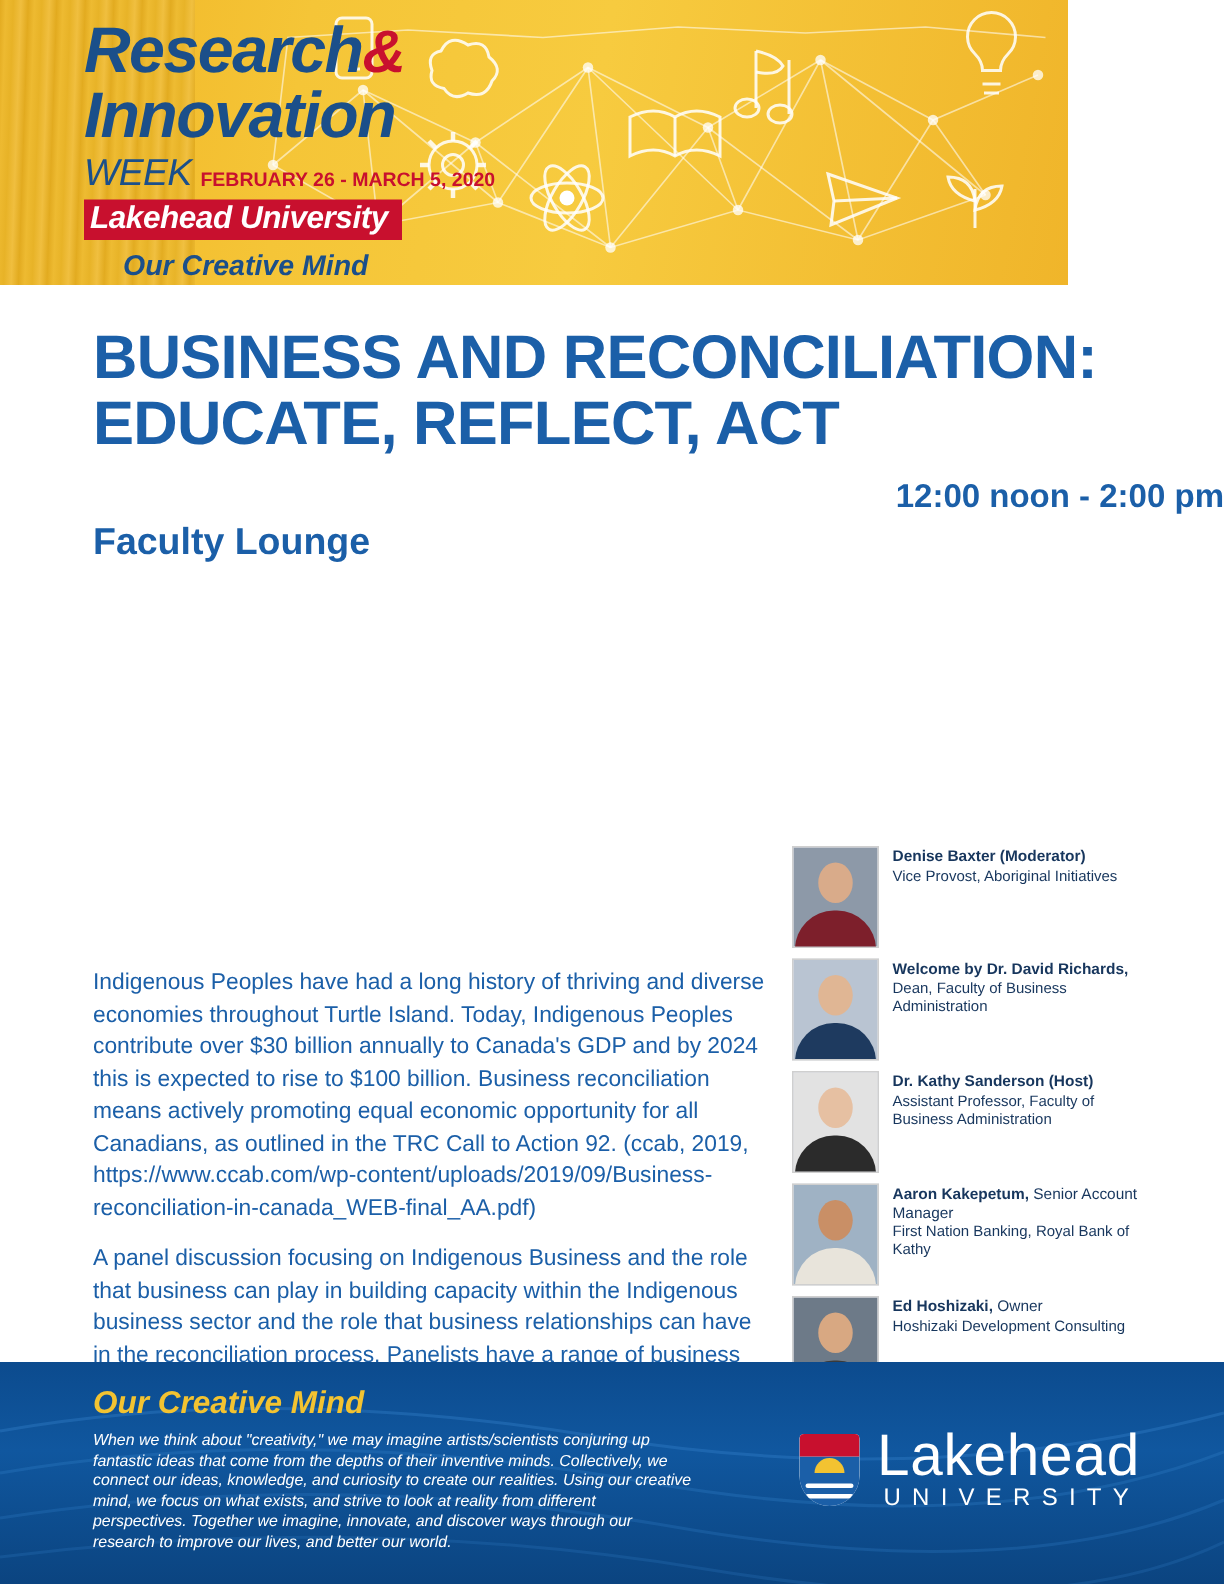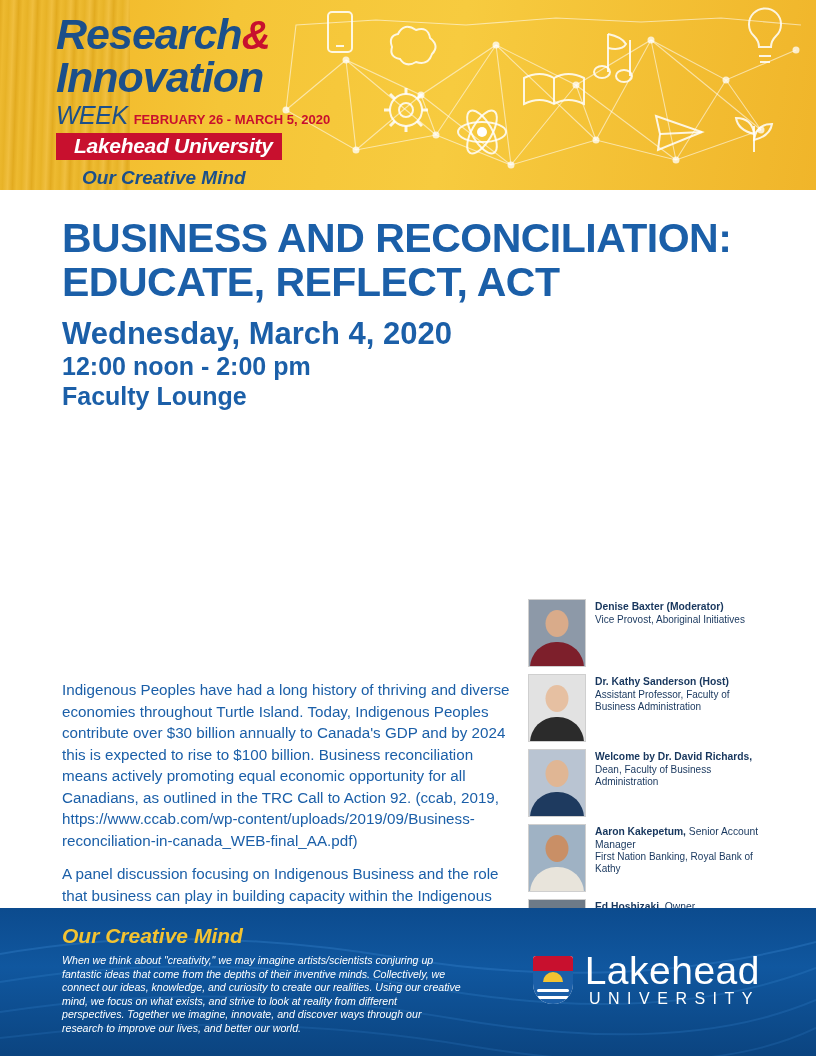--- a/index.html
+++ b/index.html
@@ -11,21 +11,21 @@
   }
   .poster {
     position: relative;
     width: 816px; height: 1056px;
     background: #ffffff;
   }
 
   
   .header {
     position: relative;
-    width: 816px; height: 190px;
+    width: 712px; height: 190px;
     background: linear-gradient(100deg, #f0b323 0%, #f5c537 28%, #f7cb3f 55%, #f0b52a 100%);
     overflow: hidden;
   }
   .header .wood {
     position: absolute; left: 0; top: 0; width: 130px; height: 190px;
     background: repeating-linear-gradient(92deg, #e0a91f 0px, #edbb33 4px, #e6b227 9px, #f0c043 14px, #dfa81d 19px);
     opacity: .85;
   }
   .header .netcanvas {
     position: absolute; right: 0; top: 0; width: 560px; height: 190px;
@@ -55,21 +55,21 @@
   }
   .brand-dates {
     font-weight: bold; font-size: 13px; color: #c8102e;
     letter-spacing: 0px; padding-bottom: 3px;
   }
   .brand-lu {
     margin-top: 3px;
     background: #c8102e; color: #ffffff;
     display: inline-block;
     font-weight: bold; font-style: italic; font-size: 21px;
-    padding: 1px 9px 2px 18px;
+    padding: 1px 9px 2px 4px;
     letter-spacing: -0.3px;
   }
   .brand-tag {
     margin-top: 7px; margin-left: 26px;
     font-style: italic; font-weight: bold; font-size: 19px;
     color: #1b4f8a;
   }
 
   
   .body-wrap {
@@ -85,21 +85,21 @@
     margin: 26px 0 0 62px;
     width: 700px;
   }
   .when {
     color: #1b5fa8;
     font-weight: bold;
     margin-left: 62px;
     margin-top: 12px;
   }
   .when .l1 { font-size: 31px; line-height: 35px; }
-  .when .l2 { font-size: 25px; line-height: 30px; }
+  .when .l2 { font-size: 22px; line-height: 30px; text-align: right; }
   .when .l3 { font-size: 25px; line-height: 30px; }
 
   .cols { position: relative; }
 
   .copy {
     position: absolute; left: 62px; top: 268px; width: 450px;
     color: #1b5fa8;
   }
   .copy p {
     font-size: 15.2px;
@@ -261,21 +261,20 @@
       <div class="brand-lu">Lakehead University</div>
       <div class="brand-tag">Our Creative Mind</div>
     </div>
   </div>
 
   <div class="body-wrap">
 
     <div class="title">BUSINESS AND RECONCILIATION: EDUCATE, REFLECT, ACT</div>
 
     <div class="when">
-      <div class="l1">Wednesday, March 4, 2020</div>
       <div class="l2">12:00 noon - 2:00 pm</div>
       <div class="l3">Faculty Lounge</div>
     </div>
 
     <div class="cols">
 
       <div class="copy">
         <p>Indigenous Peoples have had a long history of thriving and diverse economies throughout Turtle Island. Today, Indigenous Peoples contribute over $30 billion annually to Canada's GDP and by 2024 this is expected to rise to $100 billion. Business reconciliation means actively promoting equal economic opportunity for all Canadians, as outlined in the TRC Call to Action 92. (ccab, 2019, https://www.ccab.com/wp-content/uploads/2019/09/Business-reconciliation-in-canada_WEB-final_AA.pdf)</p>
         <p>A panel discussion focusing on Indigenous Business and the role that business can play in building capacity within the Indigenous business sector and the role that business relationships can have in the reconciliation process. Panelists have a range of business experiences including: technical consulting, Indigenous entrepreneurship and Indigenous business advising and development.The Panel is as a co-event between the Faculty of Business Administration, Work-Integrated Learning at Lakehead and Aboriginal Initiatives.</p>
 
@@ -292,45 +291,45 @@
           <div class="sp-text">
             <div class="sp-name">
               <span>Denise Baxter (Moderator)</span><span class="reg"></span>
             </div>
             <div class="sp-role">Vice Provost, Aboriginal Initiatives</div>
           </div>
         </div>
 
         <div class="speaker">
           <div class="photo">
+            <div class="bg" style="background:#b9c4d2"></div>
+            <div class="head" style="background:#e0b694"></div>
+            <div class="shoulders" style="background:#1e3a5f"></div>
+          </div>
+          <div class="sp-text">
+            <div class="sp-name">
+              <span>Welcome by Dr. David Richards,</span><span class="reg"></span>
+            </div>
+            <div class="sp-role">Dean, Faculty of Business</div>
+            <div class="sp-role">Administration</div>
+          </div>
+        </div>
+
+        <div class="speaker">
+          <div class="photo">
             <div class="bg" style="background:#e2e2e2"></div>
             <div class="head" style="background:#e6c0a2"></div>
             <div class="shoulders" style="background:#2b2b2b"></div>
           </div>
           <div class="sp-text">
             <div class="sp-name">
               <span>Dr. Kathy Sanderson (Host)</span><span class="reg"></span>
             </div>
             <div class="sp-role">Assistant Professor, Faculty of</div>
             <div class="sp-role">Business Administration</div>
-          </div>
-        </div>
-
-        <div class="speaker">
-          <div class="photo">
-            <div class="bg" style="background:#b9c4d2"></div>
-            <div class="head" style="background:#e0b694"></div>
-            <div class="shoulders" style="background:#1e3a5f"></div>
-          </div>
-          <div class="sp-text">
-            <div class="sp-name">
-              <span>Welcome by Dr. David Richards,</span><span class="reg"></span>
-            </div>
-            <div class="sp-role">Dean, Faculty of Business</div>
-            <div class="sp-role">Administration</div>
           </div>
         </div>
 
         <div class="speaker">
           <div class="photo">
             <div class="bg" style="background:#9fb2c4"></div>
             <div class="head" style="background:#c98f66"></div>
             <div class="shoulders" style="background:#e8e4db"></div>
           </div>
           <div class="sp-text">

